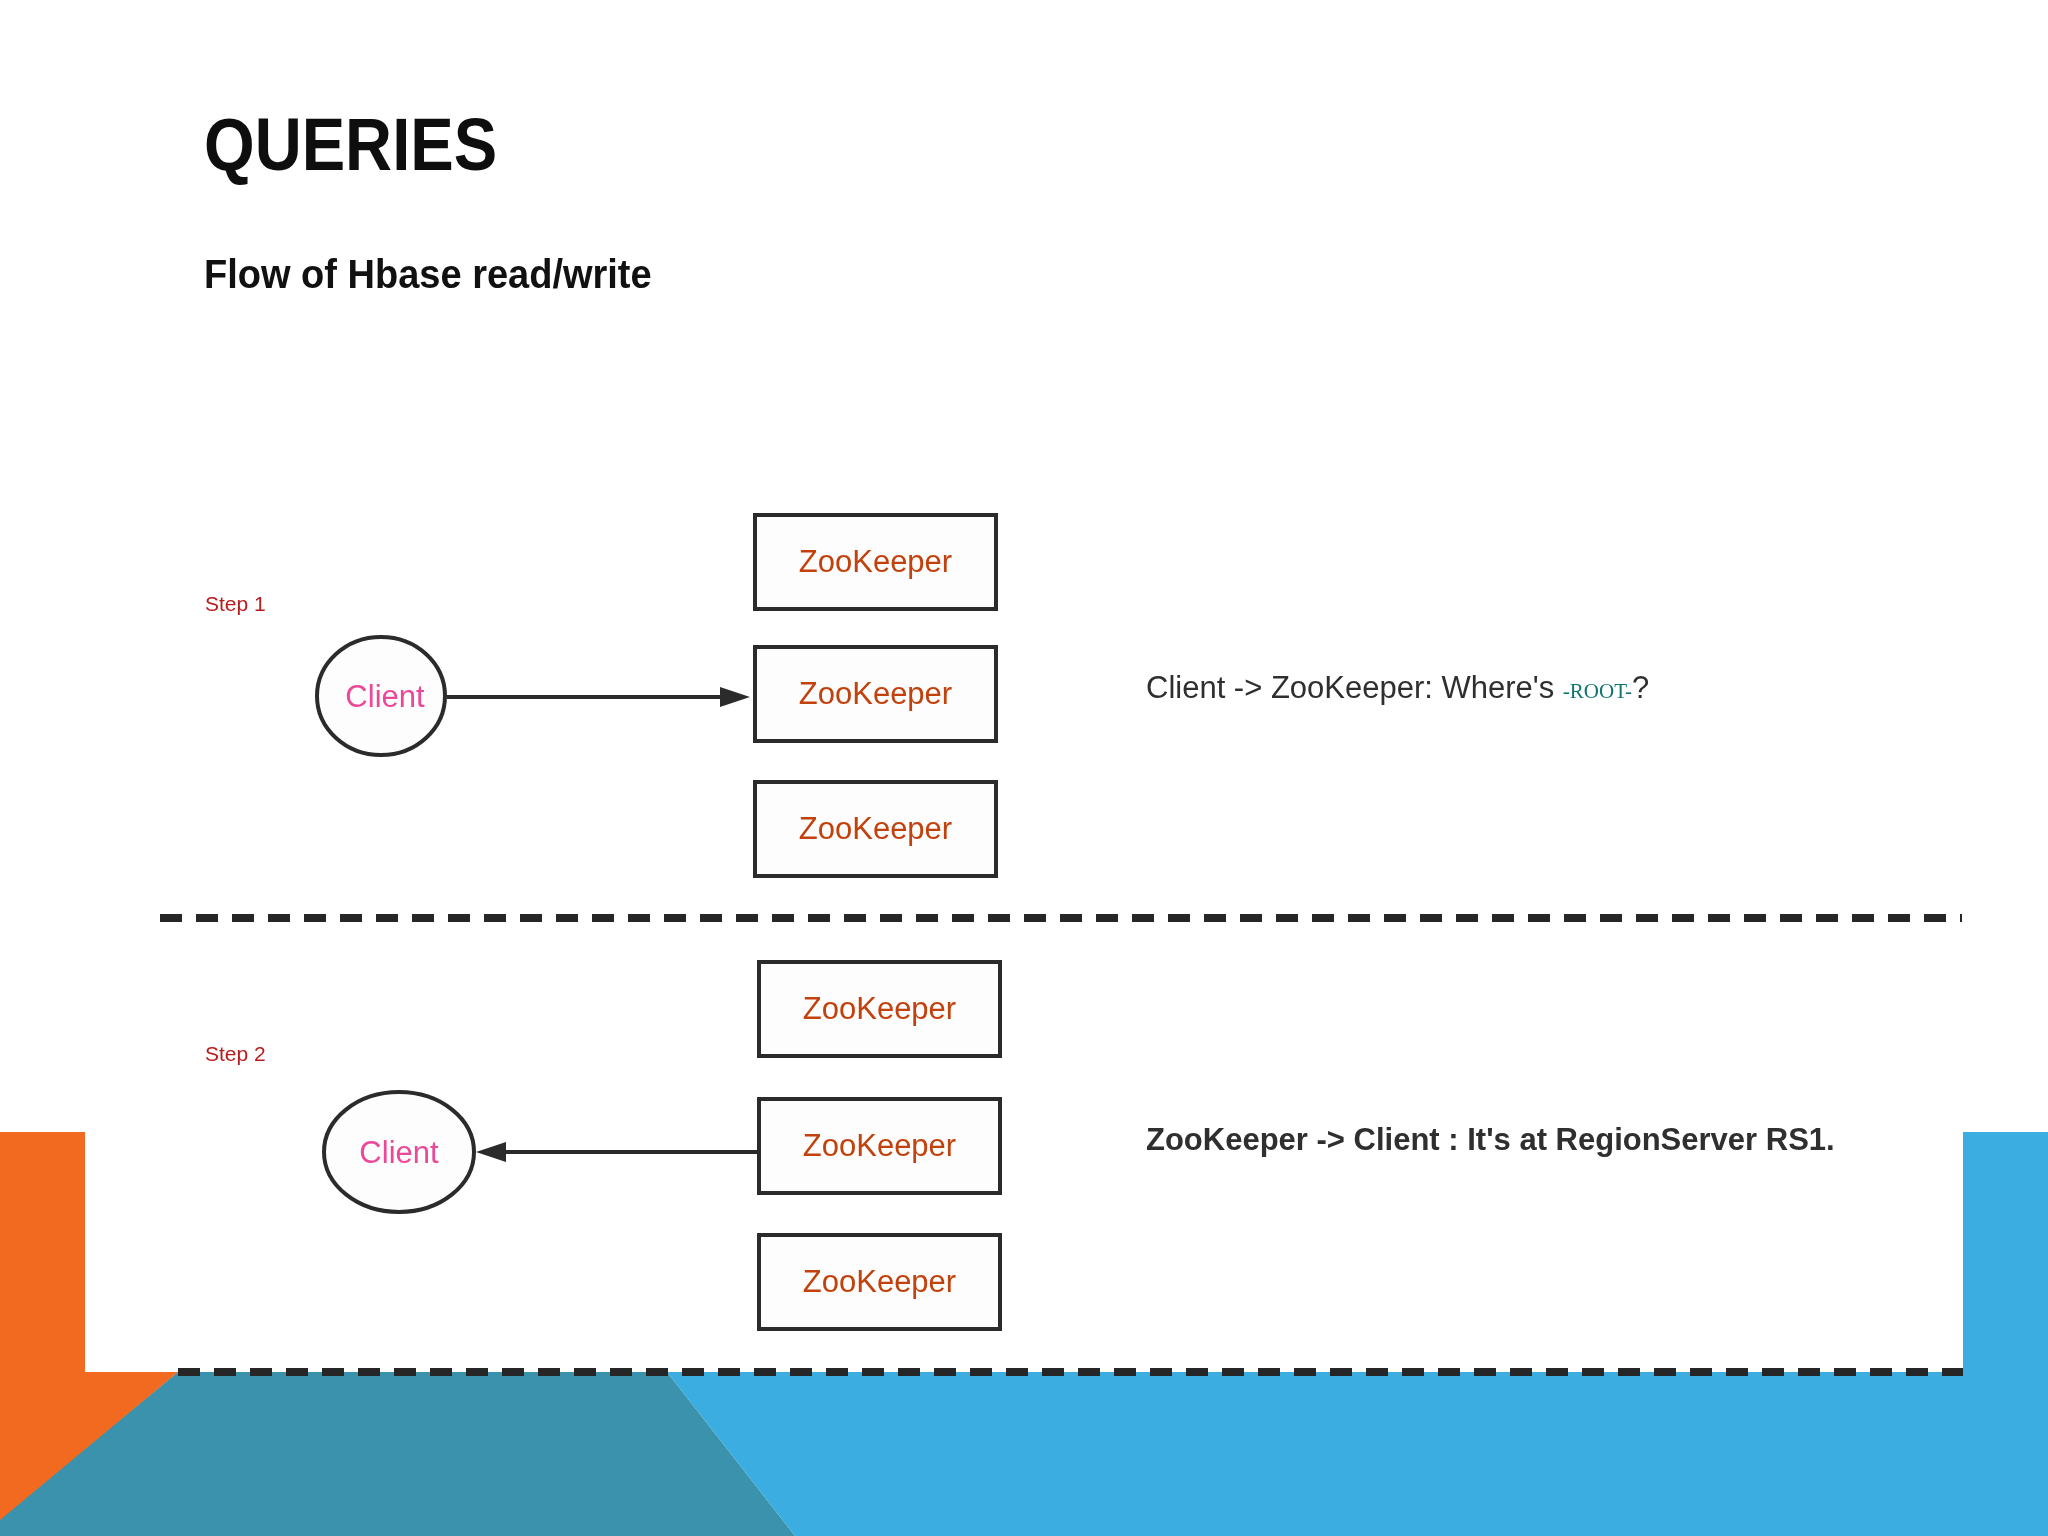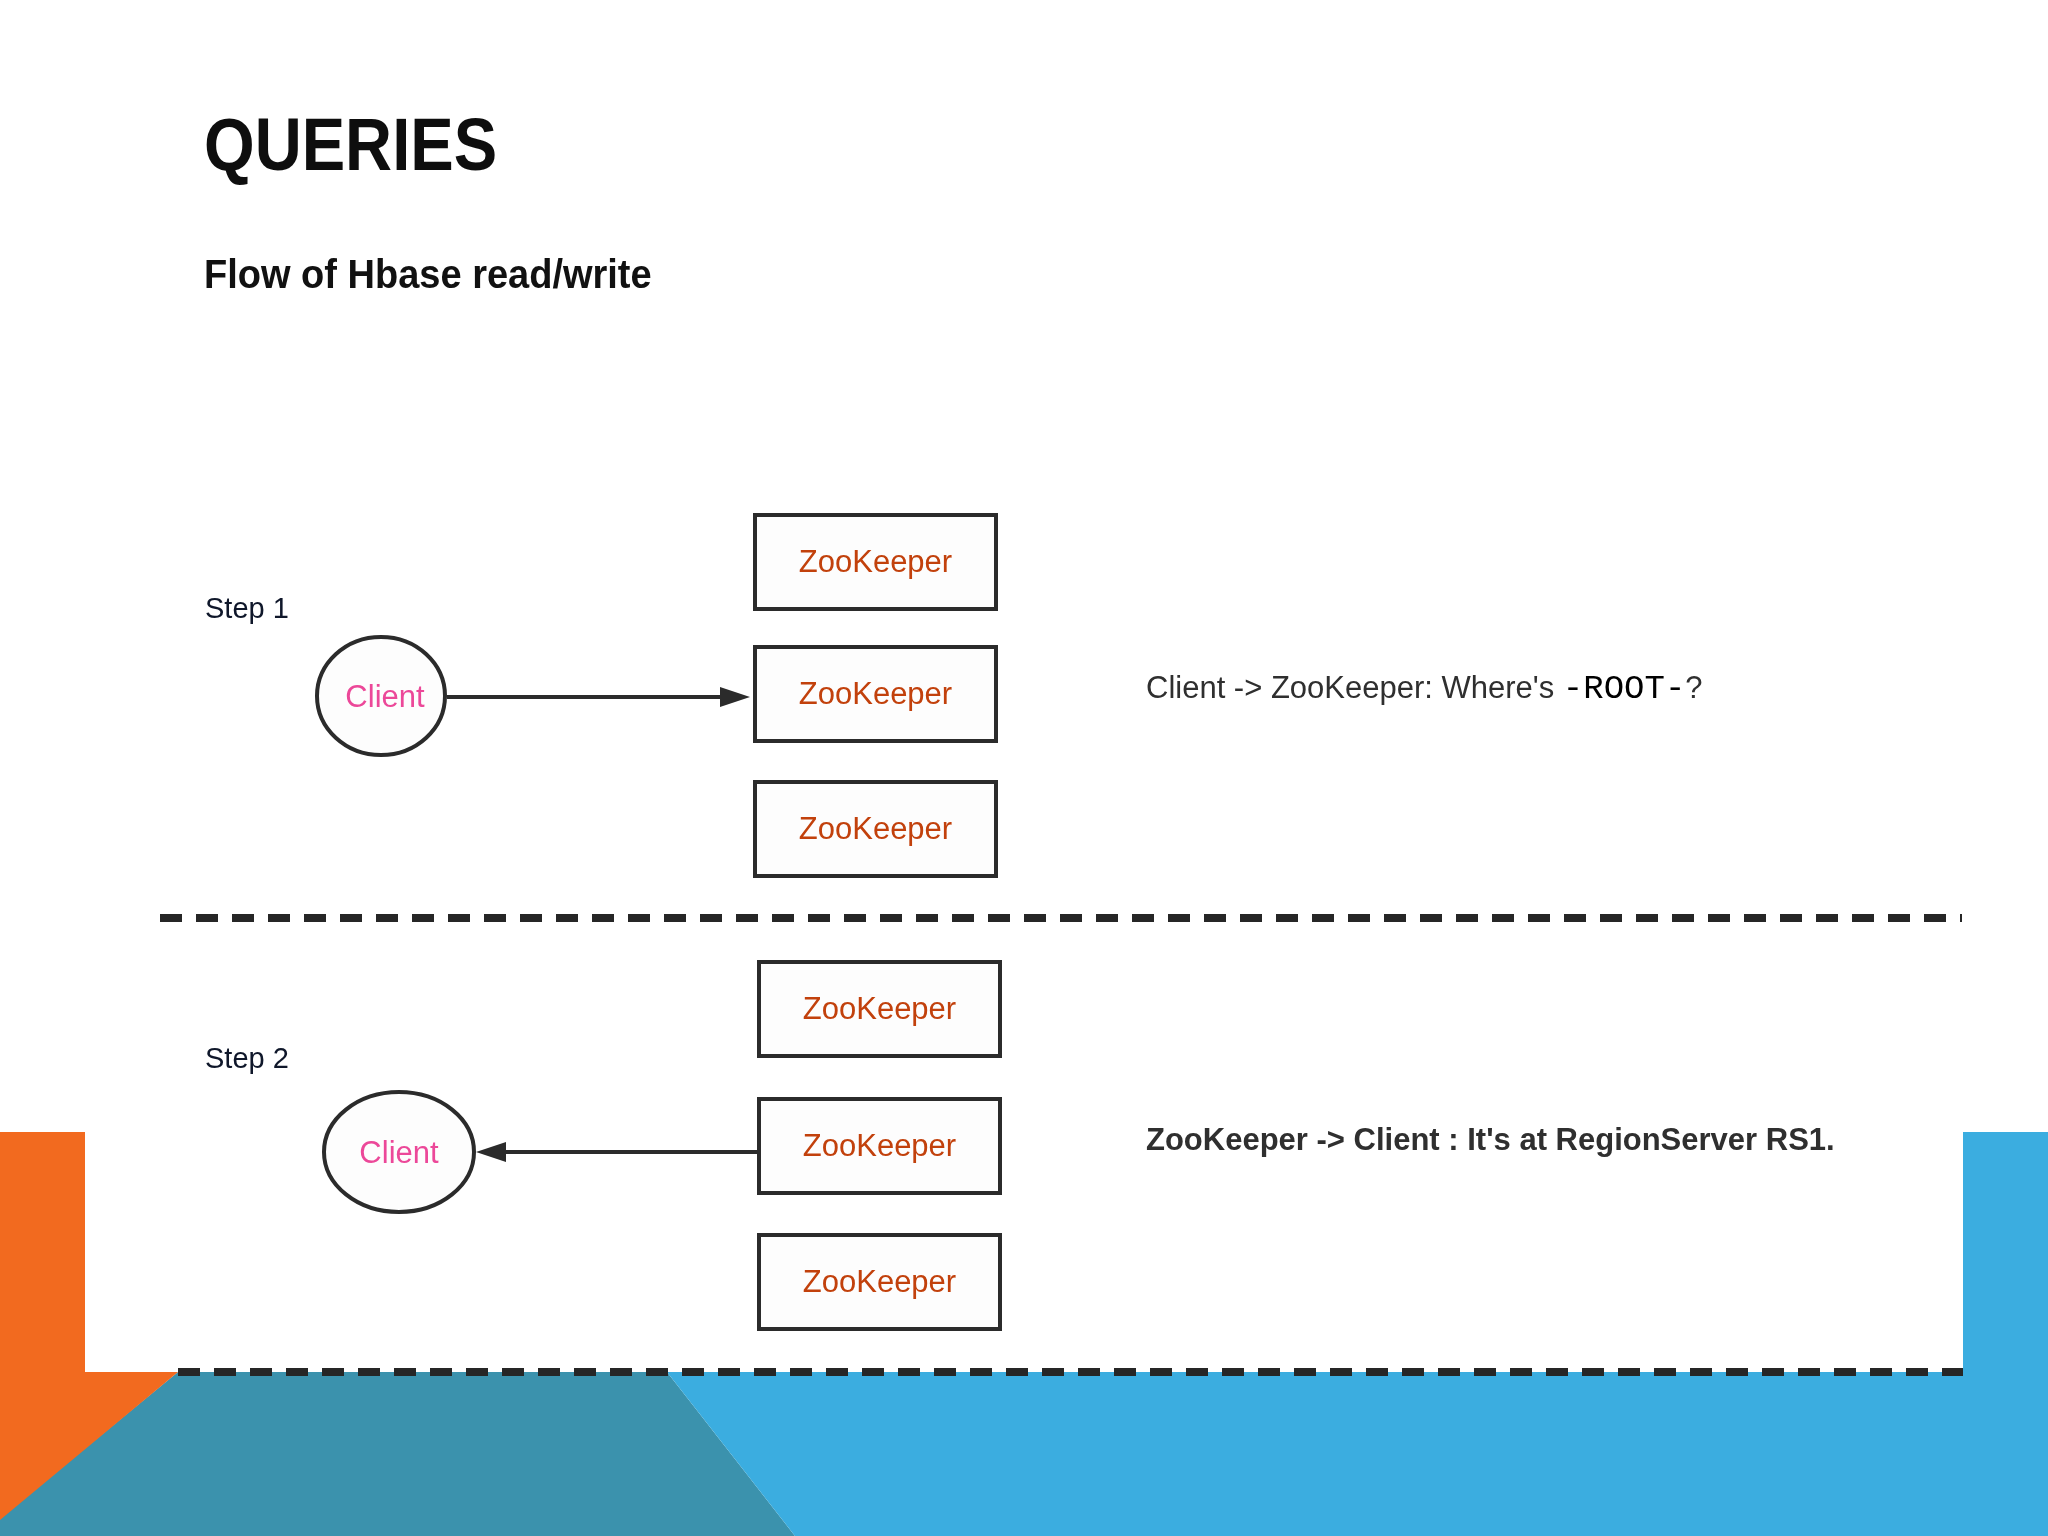--- a/index.html
+++ b/index.html
@@ -20,38 +20,38 @@
   }
   .subtitle{
     left:204px;top:252px;
     font-size:40px;font-weight:bold;color:#111;
     transform:scaleX(.95);transform-origin:left top;
     white-space:nowrap;
   }
 
   
   .step-label{
-    font-size:29px;color:#0f172a;white-space:nowrap;z-index:4;
+    font-size:21px;color:#b91c1c;white-space:nowrap;z-index:4;
   }
   .zk-box{
     width:245px;height:98px;border:4px solid #2b2b2b;background:#fdfdfd;
     display:flex;align-items:center;justify-content:center;
     font-size:31px;color:#c2410c;z-index:3;box-sizing:border-box;
     white-space:nowrap;
   }
   .client-label{
     font-size:31px;color:#ec4899;z-index:4;transform:translate(-50%,-50%);
     white-space:nowrap;
   }
   .annotation{
     font-size:31px;color:#2f2f2f;white-space:nowrap;z-index:4;
   }
   .annotation .code{
-    font-family:Liberation Mono, monospace;
-    font-size:34px;color:#000000;
+    font-family:Liberation Serif, serif;
+    font-size:21px;color:#0f766e;
   }
   .dash-line{
     height:8px;z-index:2;
     background:repeating-linear-gradient(to right,#262626 0 22px,transparent 22px 36px);
   }
   svg.diagram-svg{left:0;top:0;z-index:2;}
 
   
   .deco{position:absolute;inset:0;z-index:1;}
 </style>

